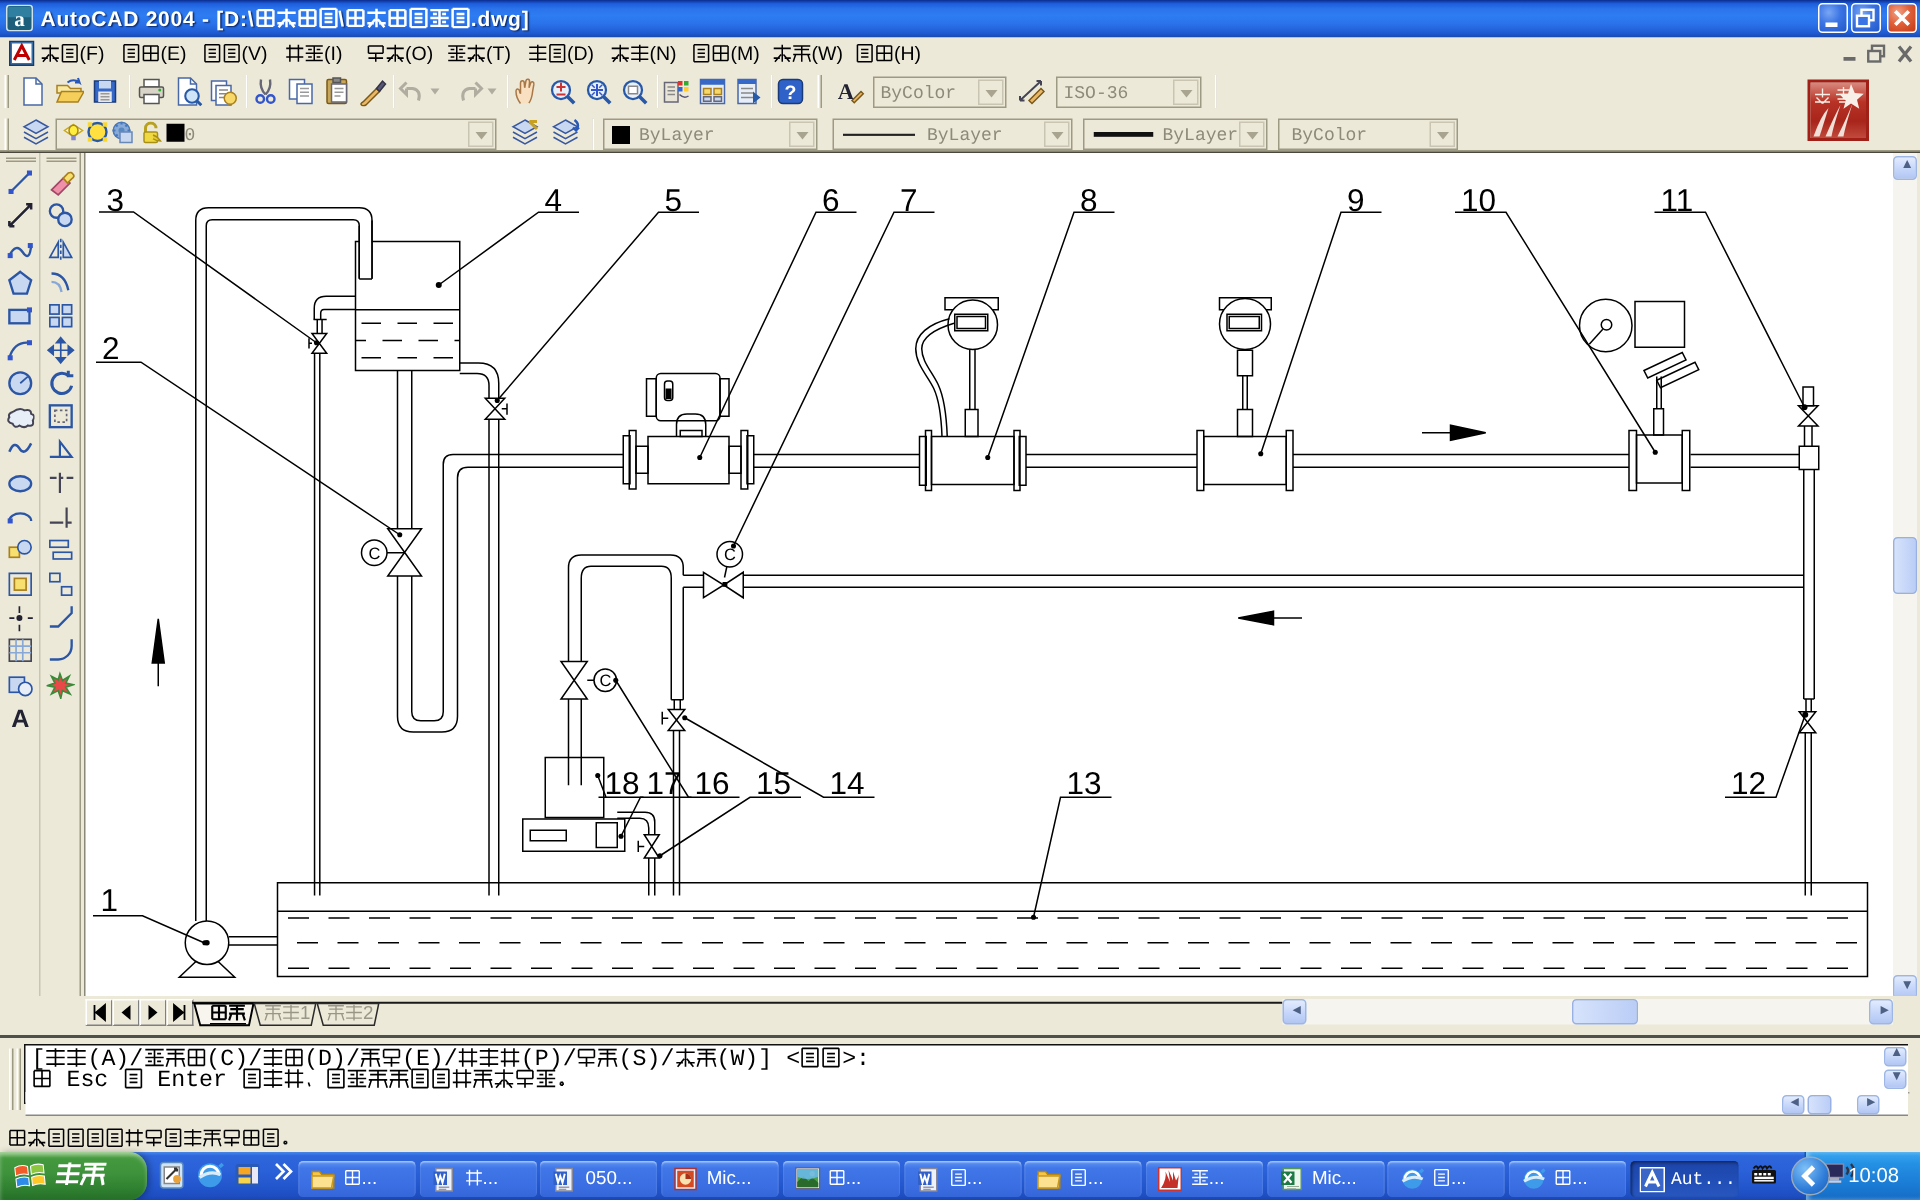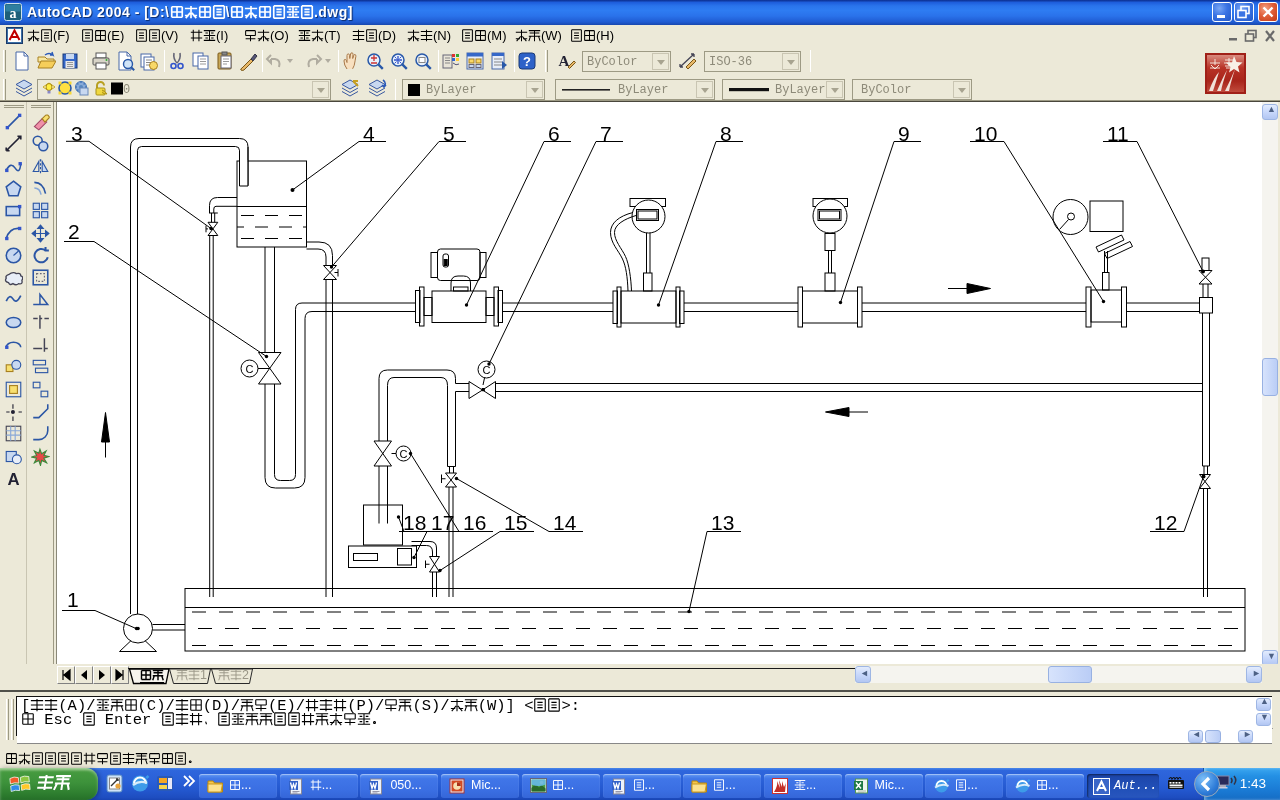--- a/index.html
+++ b/index.html
@@ -54,21 +54,21 @@
   
   #taskbar{position:absolute;left:0;top:768px;width:1280px;height:32px;
     background:linear-gradient(180deg,#4A87E8 0%,#3A77E4 4%,#2E66DC 8%,#2A60D8 40%,#2357CE 70%,#1E4DC0 92%,#1945B4 100%);}
   #startbtn{position:absolute;left:0;top:0;width:98px;height:32px;border-radius:0 12px 12px 0;
     background:linear-gradient(180deg,#7CBE6C 0%,#459A3F 12%,#3D923B 45%,#2E7E2F 80%,#256F28 100%);
     box-shadow:inset 0 2px 3px rgba(255,255,255,.35), 2px 0 4px rgba(0,0,0,.3);}
   .taskbtn{position:absolute;top:6px;height:24px;width:78px;border-radius:3px;
     background:linear-gradient(180deg,#5F96F2 0%,#4076E8 20%,#3A6EE2 70%,#3566D8 100%);
     box-shadow:inset 0 1px 1px rgba(255,255,255,.45);color:#fff;font-size:12.5px;}
   .taskbtn.active{background:linear-gradient(180deg,#1C44A8 0%,#2150B8 60%,#2856BE 100%);
-    box-shadow:inset 1px 1px 2px rgba(0,0,0,.5);font-style:italic;}
+    box-shadow:inset 1px 1px 2px rgba(0,0,0,.5);}
   #tray{position:absolute;right:0;top:0;width:77px;height:32px;
     background:linear-gradient(180deg,#3BA7F0 0%,#2490E4 25%,#1A7AD4 70%,#156CC4 100%);
     border-left:1px solid #1058A8;box-shadow:inset 2px 0 3px rgba(255,255,255,.4);}
   .cj{white-space:pre;}
   #startbtn .cj svg{transform:skewX(-9deg);}
 </style>
 </head>
 <body>
 
 <div id="titlebar">
@@ -1113,15 +1113,15 @@
       <rect x="1" y="2" width="12" height="9" fill="#2A2A5A" stroke="#8888aa"></rect>
       <rect x="4" y="11" width="6" height="2" fill="#aab"></rect>
         <rect x="2.5" y="13" width="9" height="1.5" fill="#ccd"></rect>
       <path d="M15 4 q2 2.5 0 5 M18 2 q3.5 4 0 8.5" stroke="#334" stroke-width="1.6" fill="none"></path>
     </svg>
     <div class="abs" style="left:-10px;top:3px;width:26px;height:26px;border-radius:50%;background:radial-gradient(circle at 35% 30%,#7EC0F8,#2E7CD8 60%,#1A5AB0);border:1px solid #9ab;">
       <svg width="24" height="24" viewBox="0 0 24 24">
           <path d="M14 6 L8 12 L14 18" stroke="#fff" stroke-width="3.2" fill="none"></path>
         </svg>
     </div>
-    <span style="position:absolute;right:14px;top:8px;color:#fff;font-size:13.5px;">1:43</span>
+    <span style="position:absolute;right:14px;top:8px;color:#fff;font-size:13.5px;">10:08</span>
   </div>
 </div>
 
 </body></html>

